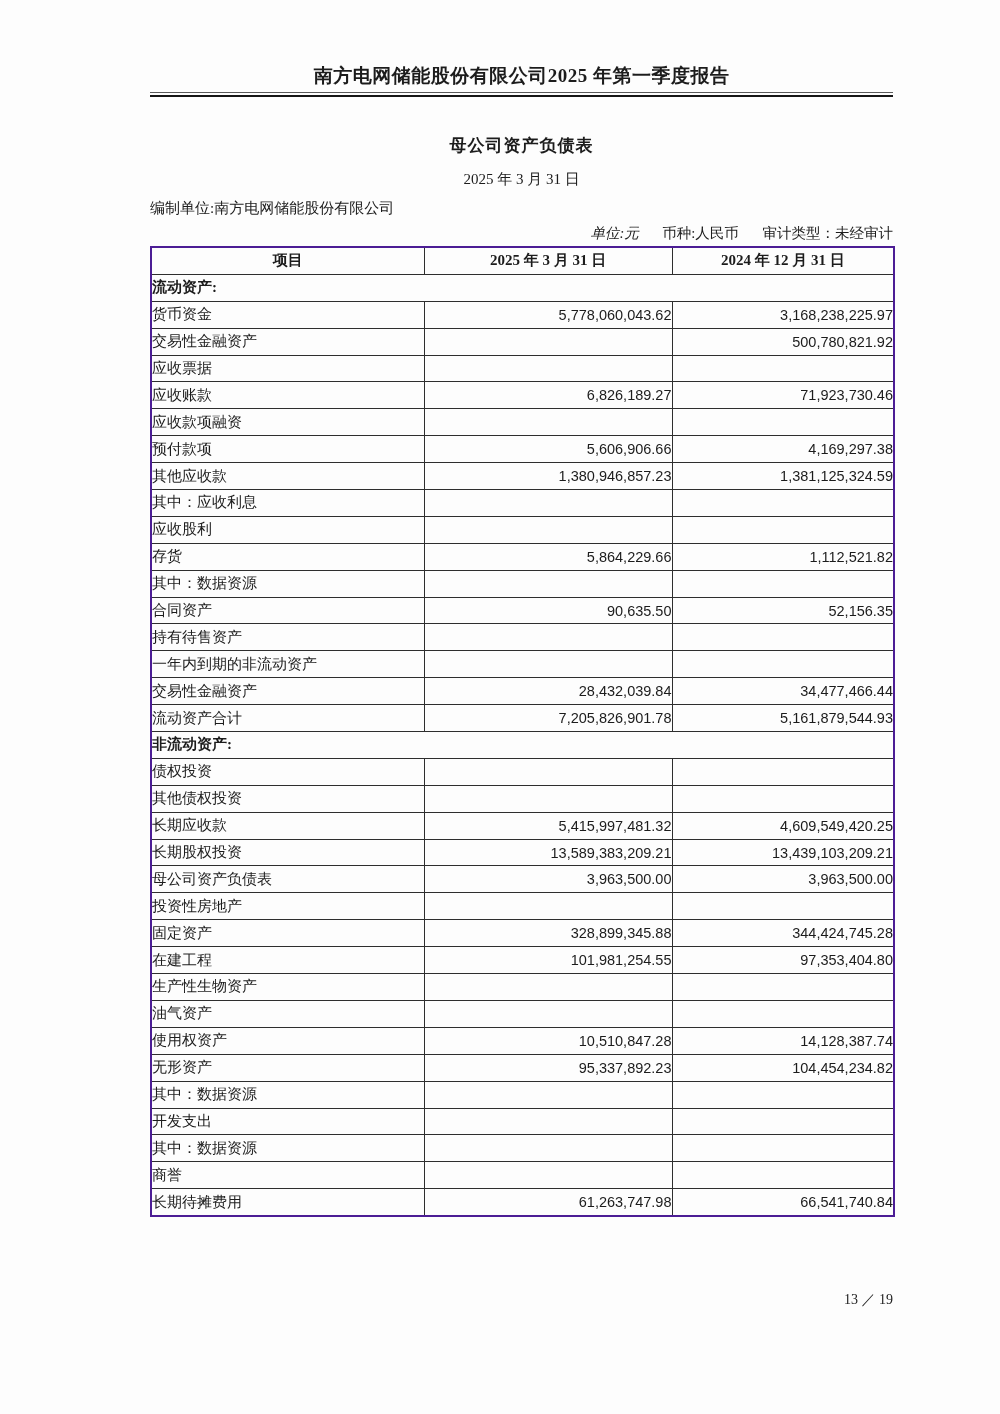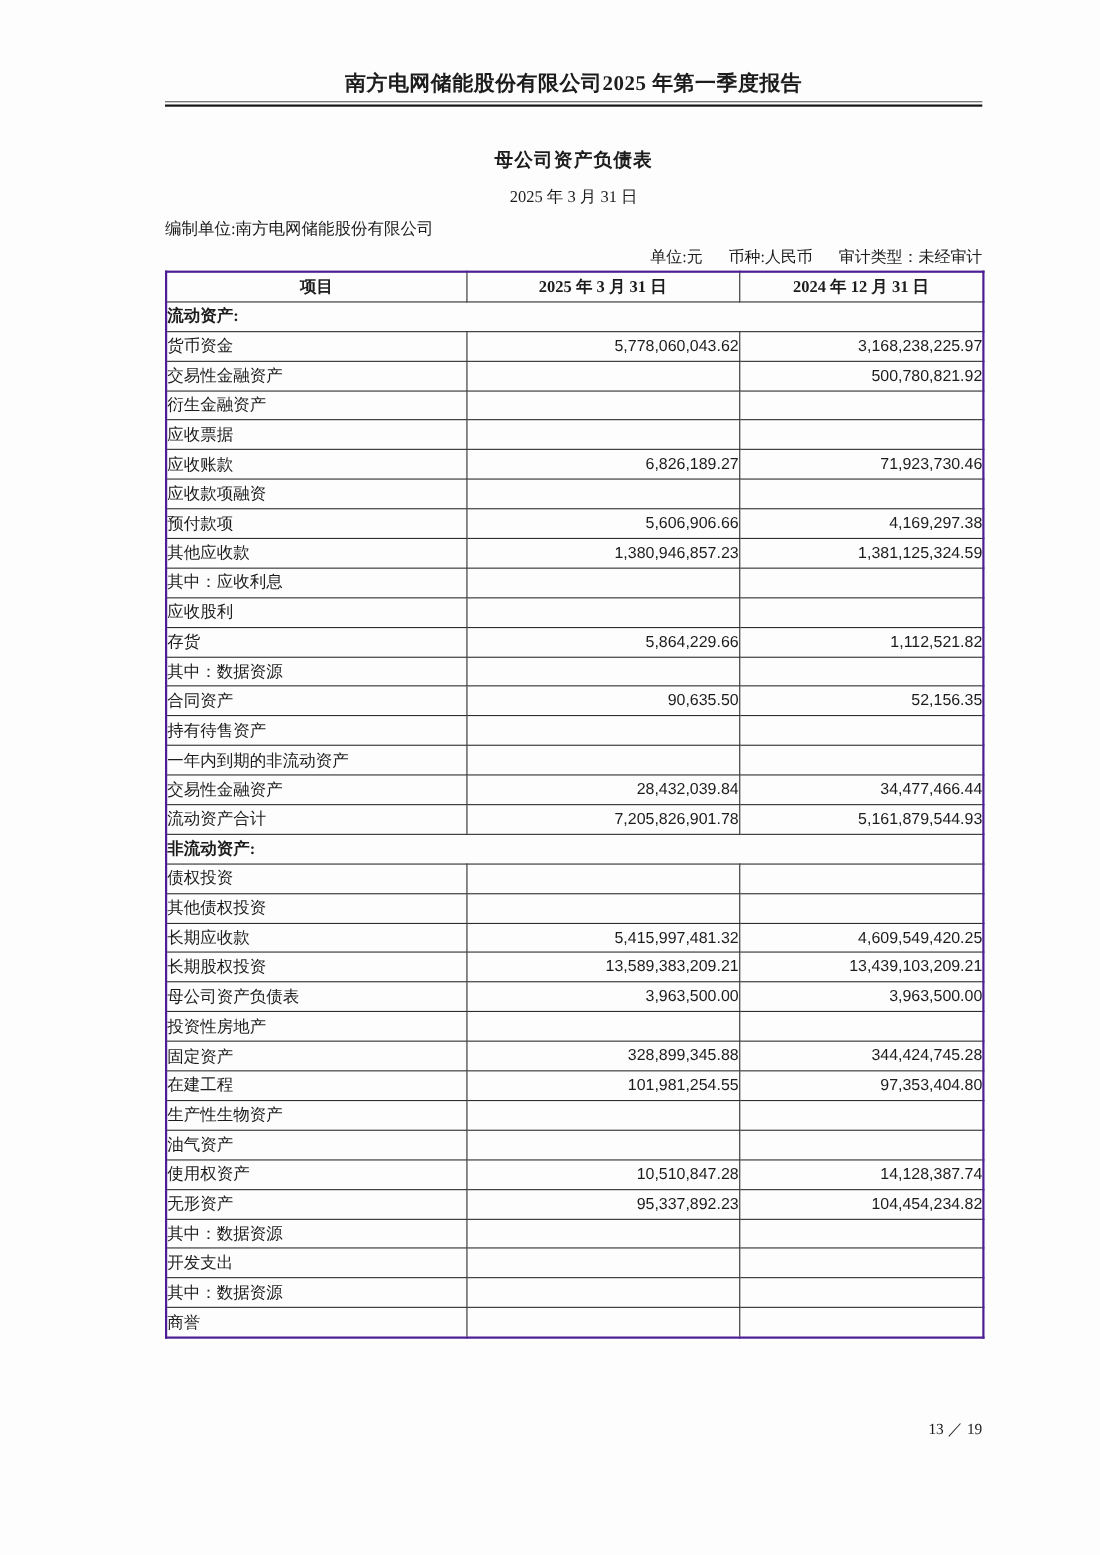--- a/index.html
+++ b/index.html
@@ -25,21 +25,21 @@
     text-align:center; font-size:15px;
   }
   .prepared {
     position:absolute; top:199px; left:150px; font-size:15px;
   }
   .unit-line {
     position:absolute; top:224px; left:150px; width:743px;
     text-align:right; font-size:14.5px;
   }
   .unit-line span { margin-left:20px; }
-  .unit-line span:first-child { margin-left:0; }
+  .unit-line span:first-child { margin-left:0;font-style:italic; }
   table.sheet {
     position:absolute; top:246px; left:150px; width:743px;
     border-collapse:collapse; table-layout:fixed;
     border:2px solid #4c1d95;
   }
   table.sheet th, table.sheet td {
     border:1.5px solid #2e2e2e; height:25.9px; padding:0;
     overflow:hidden; white-space:nowrap; vertical-align:middle;
   }
   table.sheet th { font-size:15px; font-weight:700; text-align:center; }
@@ -99,25 +99,20 @@
           <td class="label indent-1">货币资金</td>
           <td class="num">5,778,060,043.62</td>
           <td class="num">3,168,238,225.97</td>
         </tr>
         <tr>
           <td class="label indent-1">交易性金融资产</td>
           <td class="num"></td>
           <td class="num">500,780,821.92</td>
         </tr>
         <tr>
-          <td class="label indent-1">衍生金融资产</td>
-          <td class="num"></td>
-          <td class="num"></td>
-        </tr>
-        <tr>
           <td class="label indent-1">应收票据</td>
           <td class="num"></td>
           <td class="num"></td>
         </tr>
         <tr>
           <td class="label indent-1">应收账款</td>
           <td class="num">6,826,189.27</td>
           <td class="num">71,923,730.46</td>
         </tr>
         <tr>
@@ -256,18 +251,23 @@
         <tr>
           <td class="label indent-1">其中：数据资源</td>
           <td class="num"></td>
           <td class="num"></td>
         </tr>
         <tr>
           <td class="label indent-1">商誉</td>
           <td class="num"></td>
           <td class="num"></td>
         </tr>
+        <tr>
+          <td class="label indent-1">长期待摊费用</td>
+          <td class="num">61,263,747.98</td>
+          <td class="num">66,541,740.84</td>
+        </tr>
       </tbody>
   </table>
 
   <div class="footer">13 ／ 19</div>
 
 </div>
 
 </body></html>

